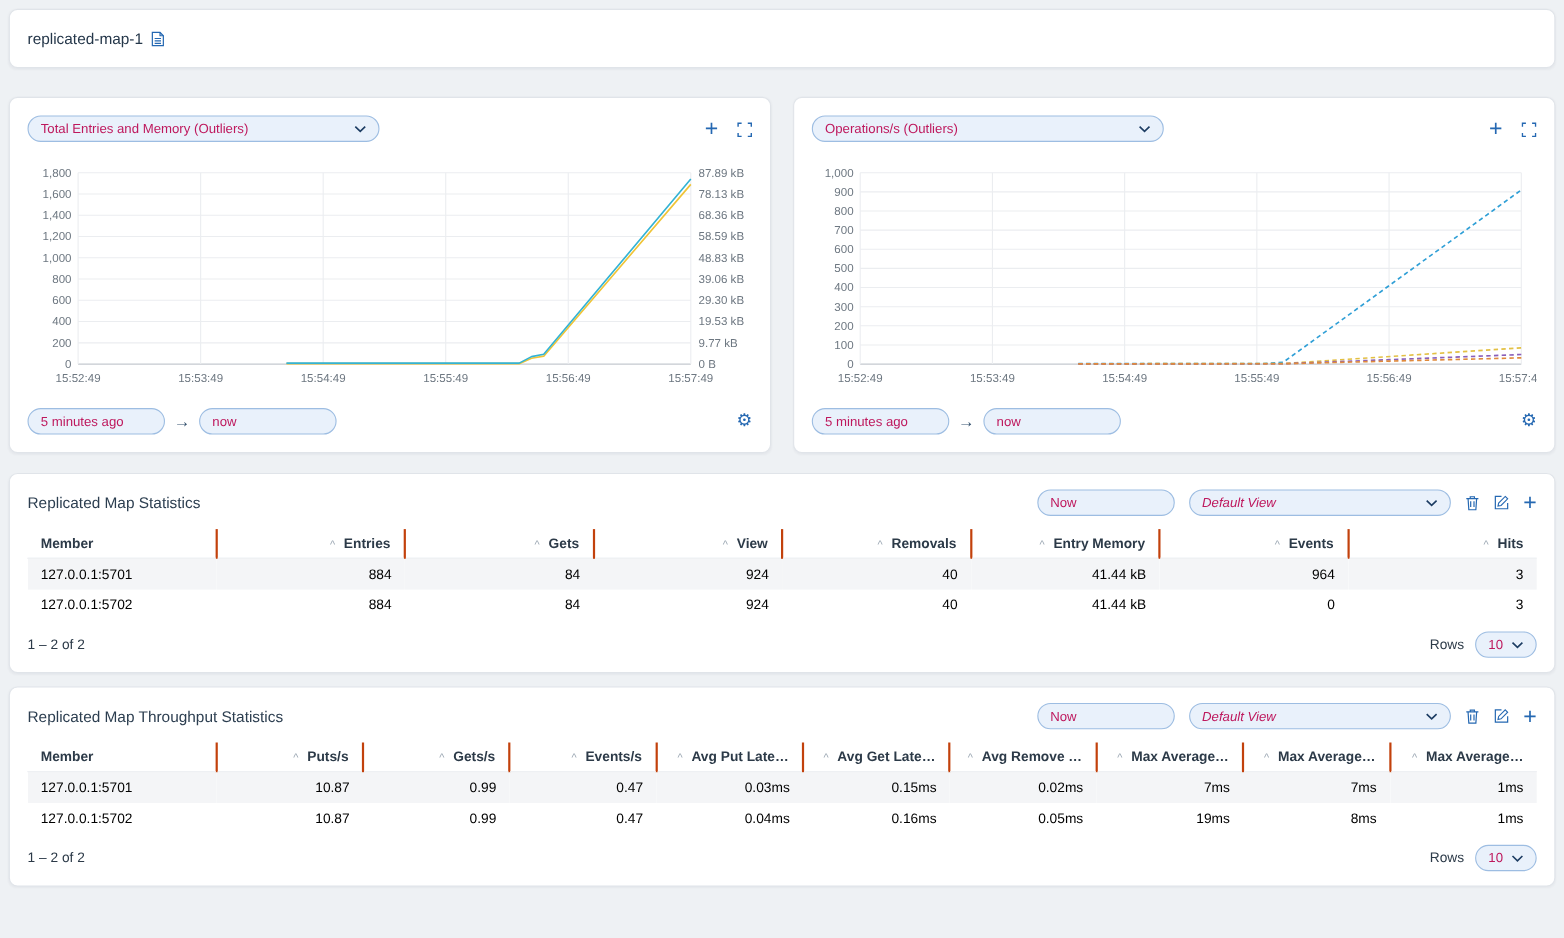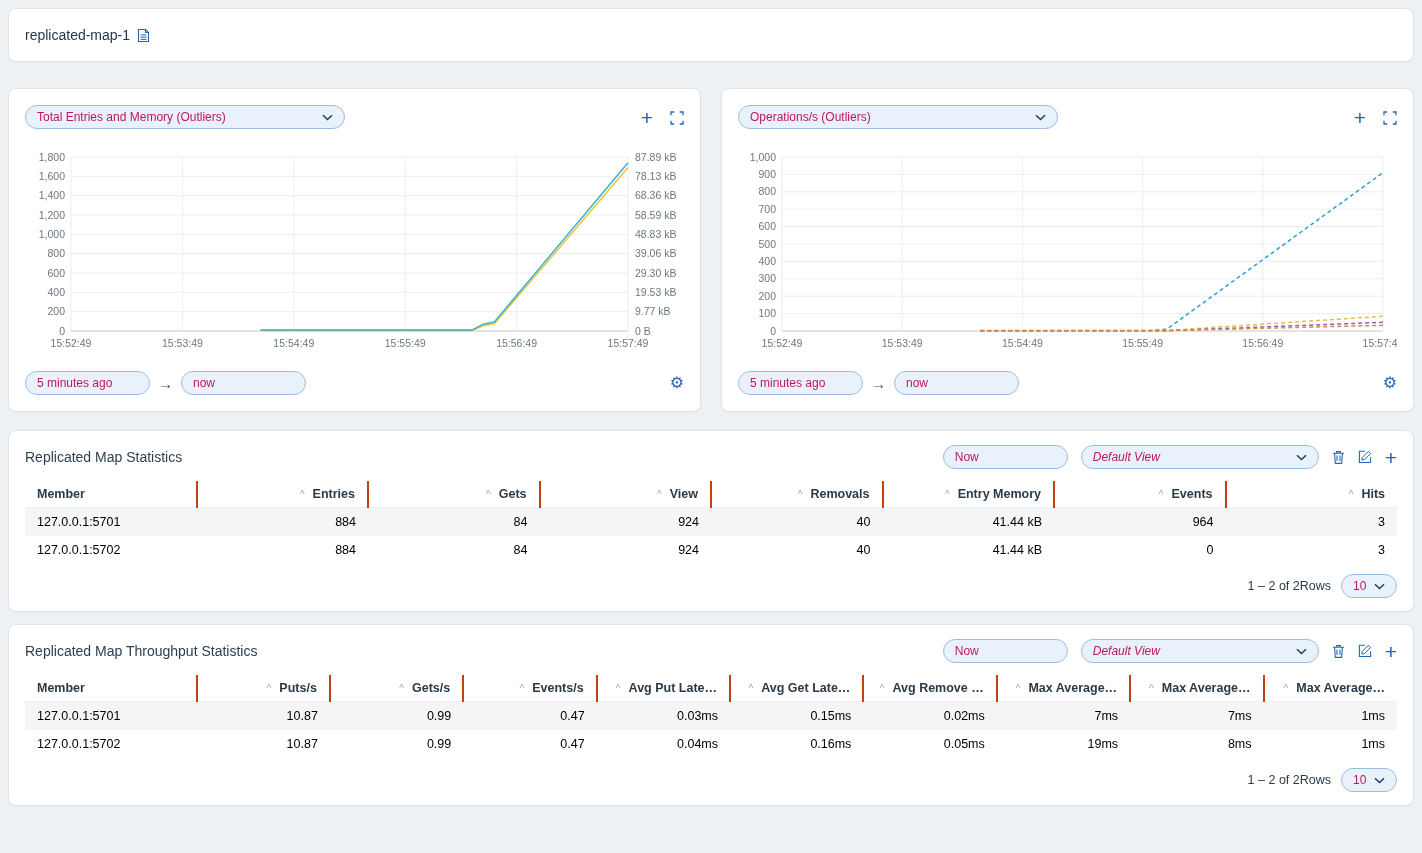--- a/index.html
+++ b/index.html
@@ -57,21 +57,21 @@
   thead th {
     font-weight: bold; color: #2c3a48; text-align: right;
     padding: 6px 12px; white-space: nowrap; overflow: hidden;
     border-left: 2px solid #c2410c; border-bottom: 1px solid #eef0f3;
   }
   thead th:first-child { border-left: none; text-align: left; }
   th .caret { color: #9aa6b2; font-size: 10px; margin-right: 8px; font-weight: normal; }
   tbody td { padding: 7px 12px; text-align: right; color: #000000; white-space: nowrap; overflow: hidden; }
   tbody td:first-child { text-align: left; }
   tbody tr:nth-child(odd) { background: #f4f5f7; }
-  .pagination { display: flex; align-items: center; justify-content: flex-end; padding: 10px 0 9px; font-size: 12.5px; color: #2c3a48; }
+  .pagination { display: flex; align-items: center; justify-content: space-between; padding: 10px 0 9px; font-size: 12.5px; color: #2c3a48; }
   .rows-group { display: inline-flex; align-items: center; gap: 10px; }
   .size-pill { width: 56px; justify-content: space-between; cursor: pointer; }
   .chev { flex: 0 0 auto; }
 </style>
 </head>
 <body>
 
 <div class="page">
 
   <div class="panel titlebar">

